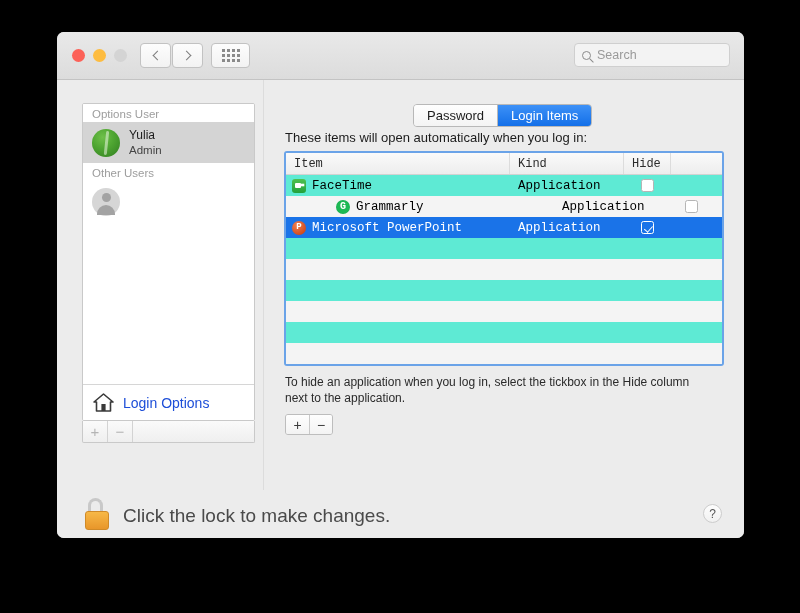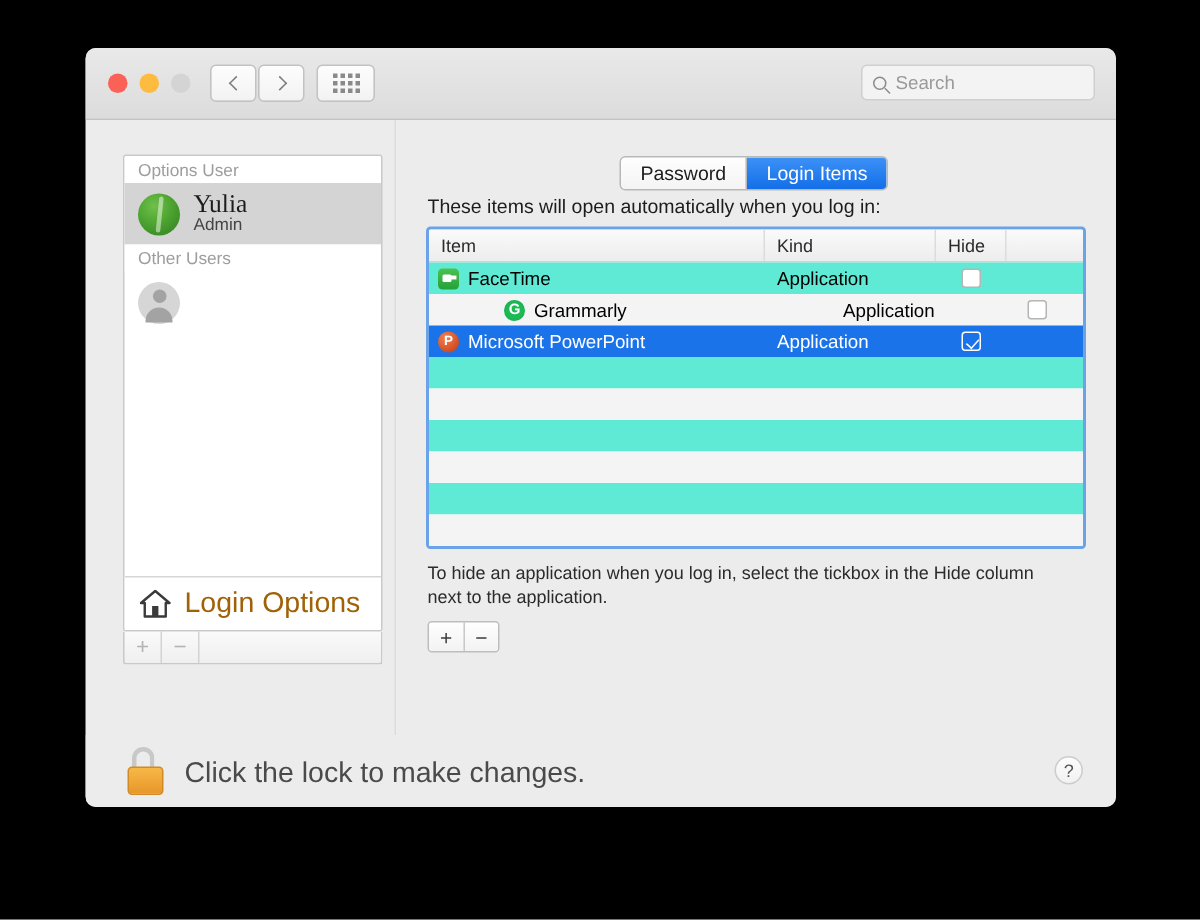--- a/index.html
+++ b/index.html
@@ -130,32 +130,32 @@
   .avatar.guest::before {
     content:''; position:absolute; left:50%; top:5px;
     width:9px; height:9px; margin-left:-4.5px;
     border-radius:50%; background:#a3a3a3;
   }
   .avatar.guest::after {
     content:''; position:absolute; left:50%; bottom:1px;
     width:18px; height:10px; margin-left:-9px;
     border-radius: 9px 9px 0 0; background:#a3a3a3;
   }
-  .uname { font-size: 17px; color: #1c1c1c; line-height: 15px; font-family: Liberation Serif, serif; }
+  .uname { font-size: 12px; color: #1c1c1c; line-height: 15px; }
   .urole { font-size: 11.5px; color: #444; line-height: 14px; }
   .userrow.dim .uname { color: #a9a9a9; }
   .userrow.dim .urole { color: #a9a9a9; }
 
   #loginoptions {
     position: absolute; left: 0; right: 0; bottom: 0;
     height: 36px; border-top: 1px solid #d6d6d6;
     display: flex; align-items: center; padding-left: 10px;
     background: #ffffff;
   }
-  #loginoptions .label { font-size: 19px; color: #a16207; margin-left: 9px; }
+  #loginoptions .label { font-size: 14px; color: #1d4ed8; margin-left: 9px; }
 
   #sidebtns {
     position: absolute; left: 25px; top: 341px;
     width: 173px; height: 22px;
     border: 1px solid #c9c9c9; border-top: none;
     background: linear-gradient(to bottom,#fafafa,#efefef);
     display: flex; align-items: stretch;
     border-radius: 0 0 2px 2px;
   }
   #sidebtns .sb {
@@ -194,20 +194,21 @@
   }
 
   
   #table {
     position: absolute; left: 20px; top: 71px;
     width: 440px; height: 215px;
     background: #ffffff;
     border: 2px solid #6aa3e8;
     border-radius: 3px;
     overflow: hidden;
+    font-family: Liberation Mono, monospace;
   }
   #thead {
     display: flex; height: 22px;
     background: linear-gradient(to bottom,#fafafa,#ededed);
     border-bottom: 1px solid #d2d2d2;
     font-size: 12px; color: #2b2b2b;
   }
   #thead .th { display:flex; align-items:center; padding-left: 8px; }
   #thead .th.item { width: 224px; border-right: 1px solid #dcdcdc; }
   #thead .th.kind { width: 114px; border-right: 1px solid #dcdcdc; }

